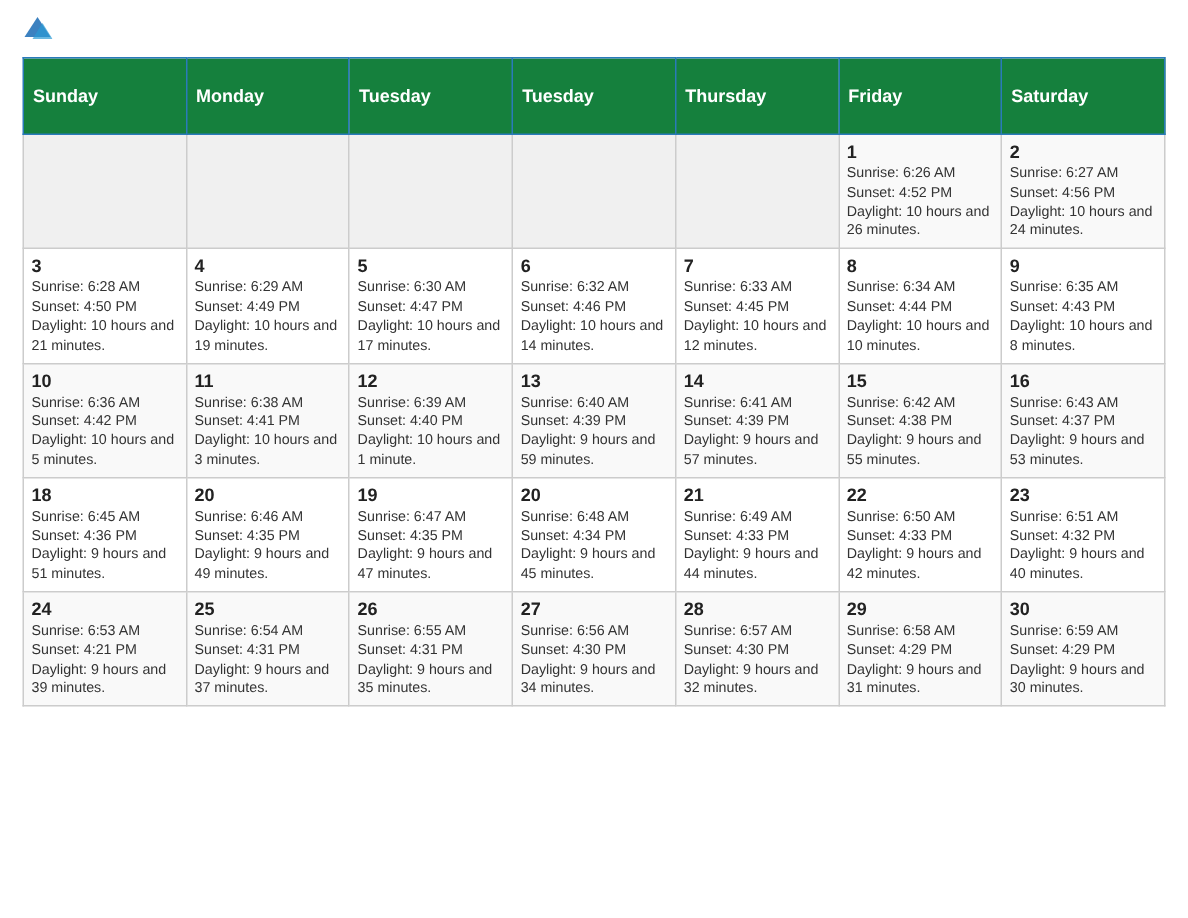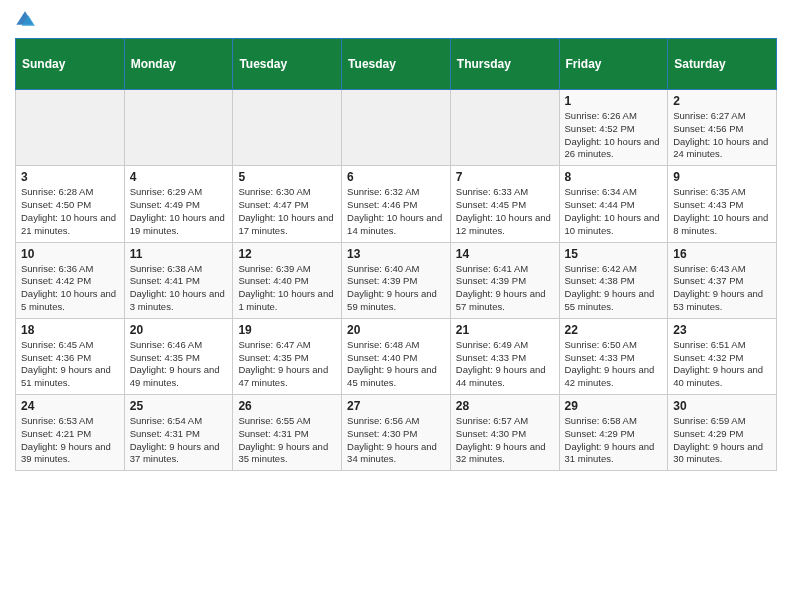--- a/index.html
+++ b/index.html
@@ -251,21 +251,21 @@
           </td>
           <td>
             <span class="day-num">19</span>
             <div class="day-info">Sunrise: 6:47 AM
 Sunset: 4:35 PM
 Daylight: 9 hours and 47 minutes.</div>
           </td>
           <td>
             <span class="day-num">20</span>
             <div class="day-info">Sunrise: 6:48 AM
-Sunset: 4:40 PM
+Sunset: 4:34 PM
 Daylight: 9 hours and 45 minutes.</div>
           </td>
           <td>
             <span class="day-num">21</span>
             <div class="day-info">Sunrise: 6:49 AM
 Sunset: 4:33 PM
 Daylight: 9 hours and 44 minutes.</div>
           </td>
           <td>
             <span class="day-num">22</span>

